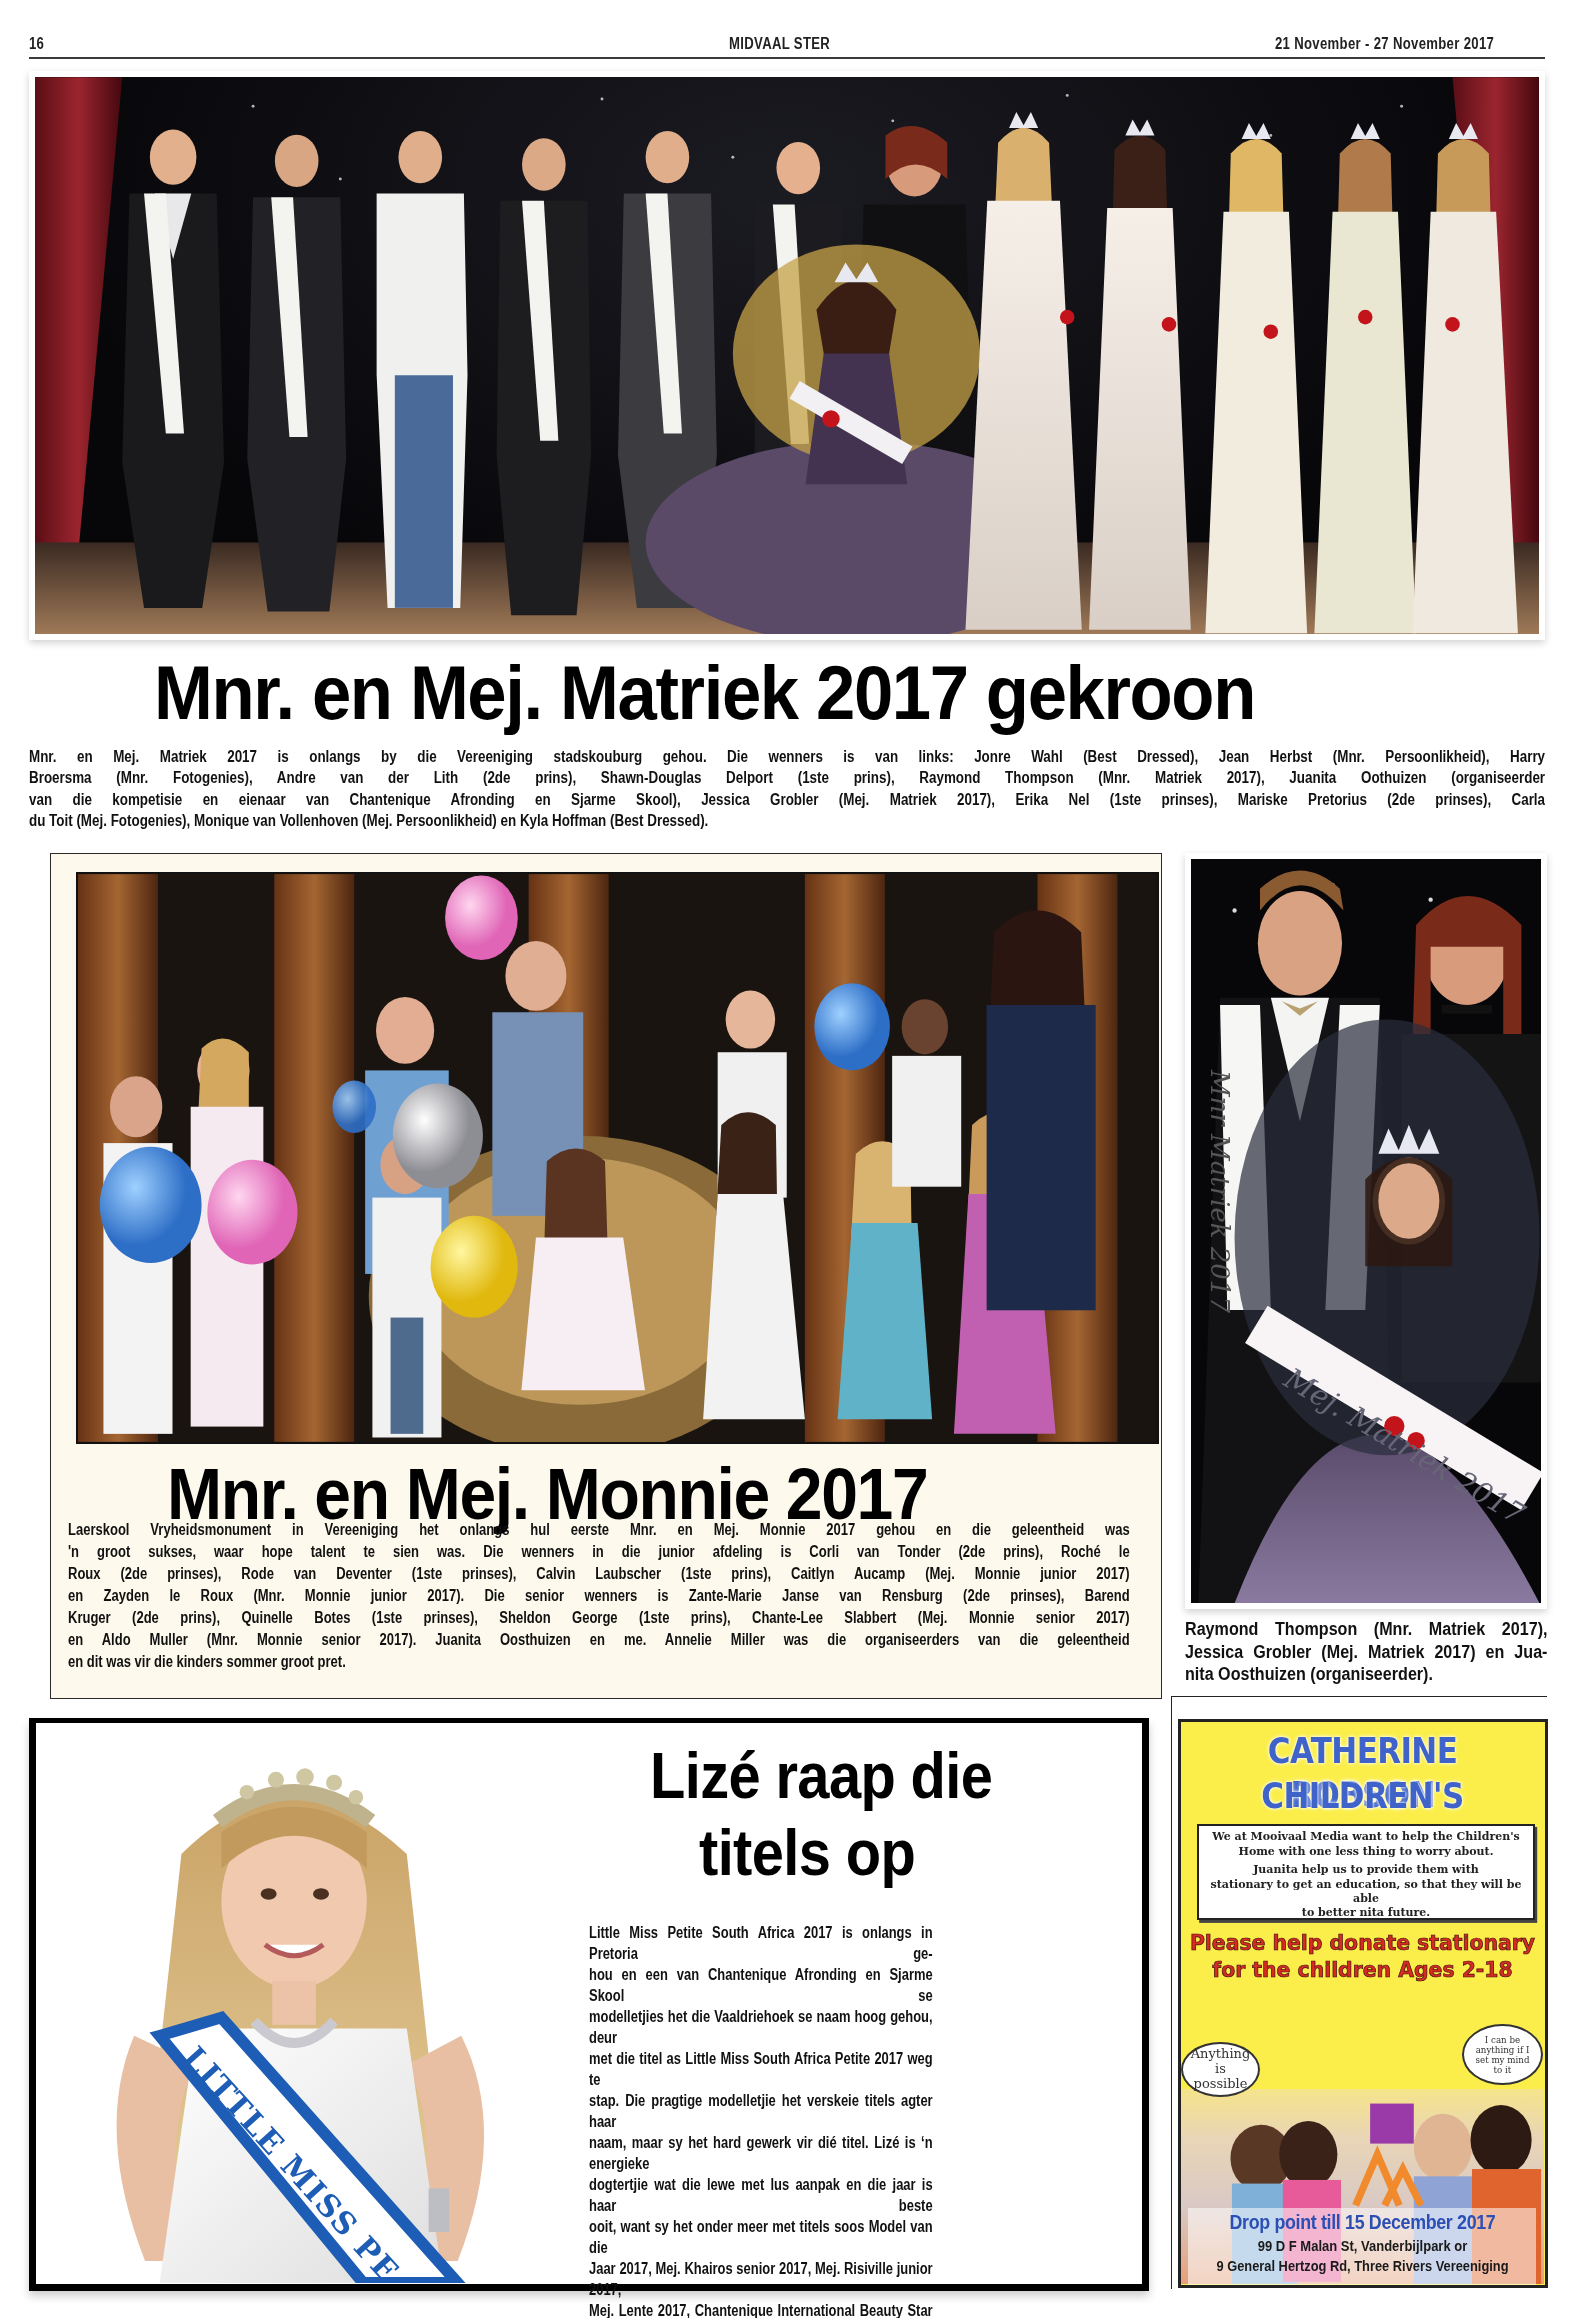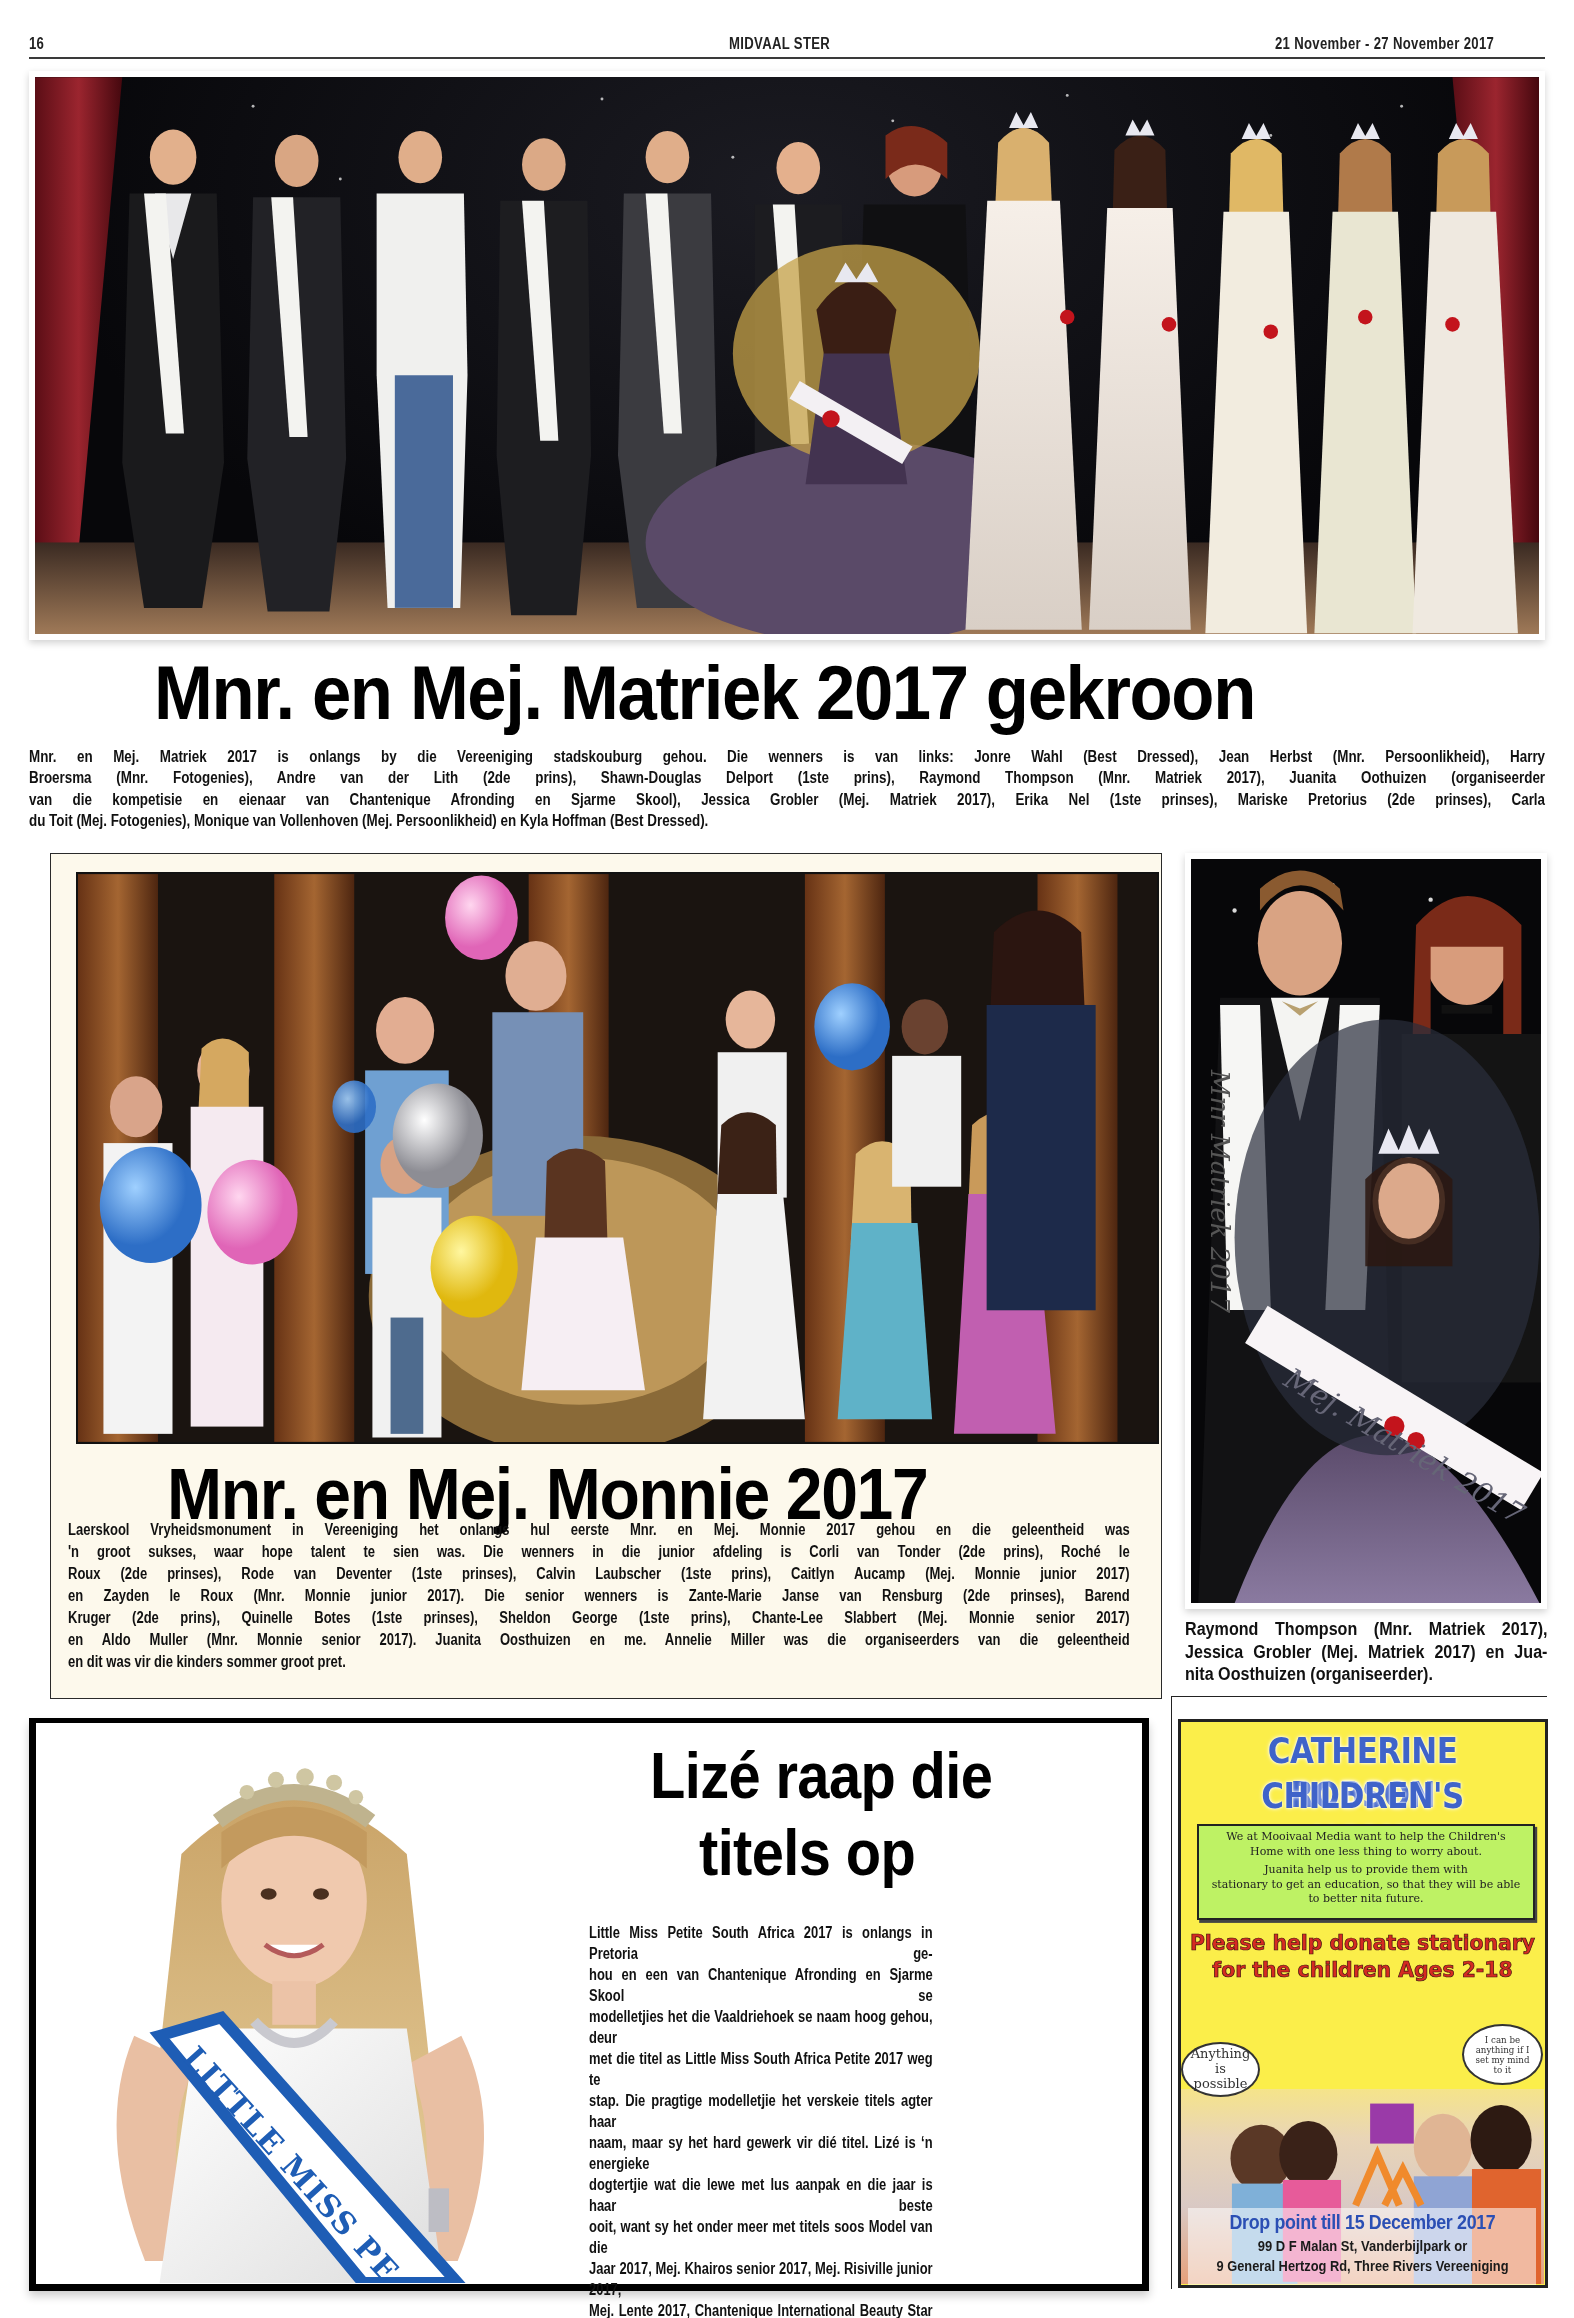--- a/index.html
+++ b/index.html
@@ -24,21 +24,21 @@
   
   .monnie-box { background: #fdf9ec; border: 1.5px solid #2a2a2a; }
 
   
   .lize-box { background: #fff; border: 7.3px solid #000; border-top-width: 5.8px; border-bottom-width: 7.3px; box-shadow: 0 5.8px 8.7px rgba(0,0,0,0.2); }
 
   
   .ad-wrap { border-left: 1.5px solid #222; border-top: 1.5px solid #222; }
   .ad { background: #fbee4a; border: 3.6px solid #222; overflow: hidden; }
   .ad-title { font-family: "DejaVu Sans", sans-serif; font-weight: bold; color: #3f63c9; text-align: center; letter-spacing: -0.7px; text-shadow: 0 0 4.4px #fff, 0 0 2.2px #fff; }
-  .ad-note { background: #bef264; border: 2.9px solid #222; box-shadow: 2.2px 2.9px 0 #444; font-family: "DejaVu Serif", serif; text-align: center; color: #222; font-size: 11px; line-height: 1.3; }
+  .ad-note { background: #ffffff; border: 2.9px solid #222; box-shadow: 2.2px 2.9px 0 #444; font-family: "DejaVu Serif", serif; text-align: center; color: #222; font-size: 11px; line-height: 1.3; font-weight: bold; }
   .ad-red { font-family: "DejaVu Sans", sans-serif; font-weight: bold; color: #d52b22; text-align: center; -webkit-text-stroke: 0.7px #3a1010; }
   .bubble { background: #fff; border-radius: 50%; border: 2.2px solid #333; font-family: "DejaVu Serif", serif; color: #333; text-align: center; font-size: 13px; line-height: 1.15; display: flex; align-items: center; justify-content: center; }
   .ad-blue { font-family: "Liberation Sans", sans-serif; font-weight: bold; color: #2b4fb4; text-align: center; letter-spacing: -0.4px; }
   .ad-black { font-family: "Liberation Sans", sans-serif; font-weight: bold; color: #1a1a1a; text-align: center; }
 
   .sash-text { font-family: "DejaVu Serif", serif; font-style: italic; color: #555; }
 </style>
 </head>
 <body>
 

